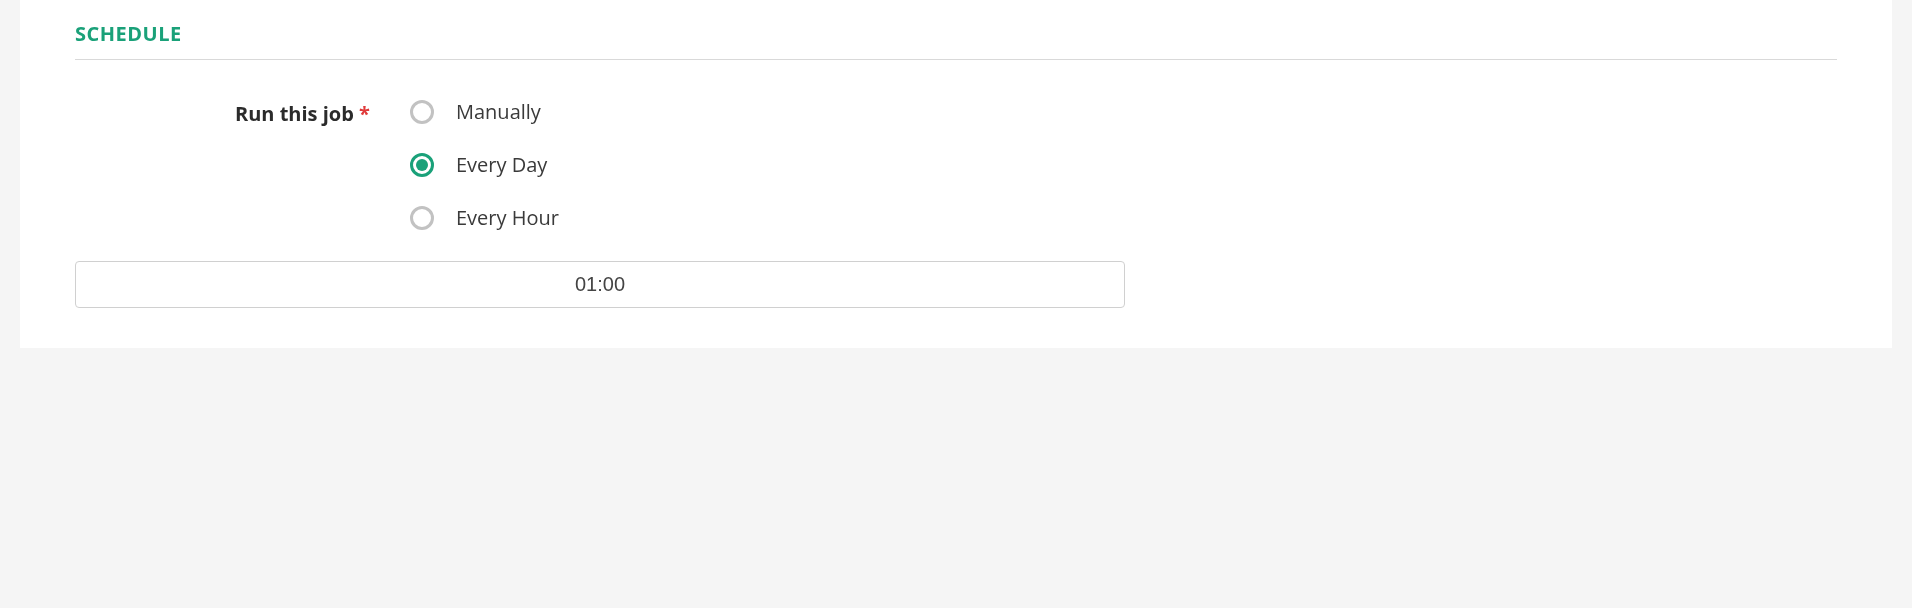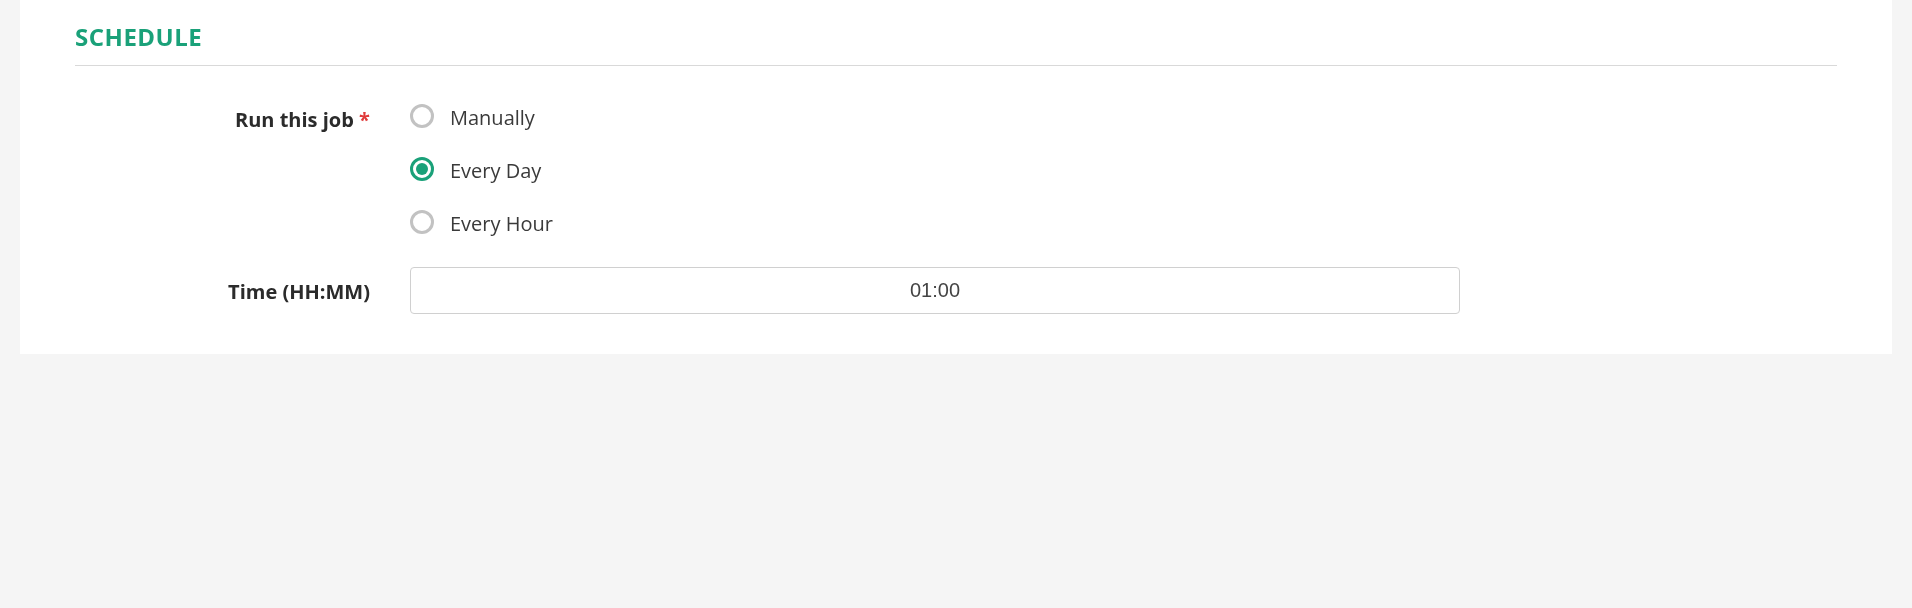--- a/index.html
+++ b/index.html
@@ -12,21 +12,21 @@
       background: #f5f5f5;
       padding: 0;
     }
     .panel {
       background: #fff;
       margin: 0 20px;
       padding: 20px 55px 40px 55px;
     }
     .section-title {
       color: #1aa179;
-      font-size: 24px;
+      font-size: 20px;
       font-weight: 700;
       letter-spacing: 0.5px;
       text-transform: uppercase;
       margin-bottom: 12px;
     }
     .divider {
       border: none;
       border-top: 1px solid #d9d9d9;
       margin-bottom: 38px;
     }
@@ -56,21 +56,22 @@
       flex: 1;
       max-width: 1050px;
     }
     .radio-group {
       display: flex;
       flex-direction: column;
       gap: 26px;
     }
     .radio-option {
       display: flex;
-      gap: 16px;
+      align-items: center;
+      gap: 22px;
       cursor: pointer;
     }
     .radio-circle {
       width: 24px;
       height: 24px;
       border: 3px solid #c2c2c2;
       border-radius: 50%;
       display: flex;
       align-items: center;
       justify-content: center;
@@ -133,19 +134,18 @@
           <span class="radio-label">Every Hour</span>
         </div>
 
 
 
       </div>
     </div>
   </div>
 
   <div class="form-row align-center">
-    <div class="form-label">Time (HH:MM)</div>
     <div class="form-control-wrap">
       <input type="text" class="text-input" value="01:00" style="">
     </div>
   </div>
 
 </div>
 
 </body></html>

